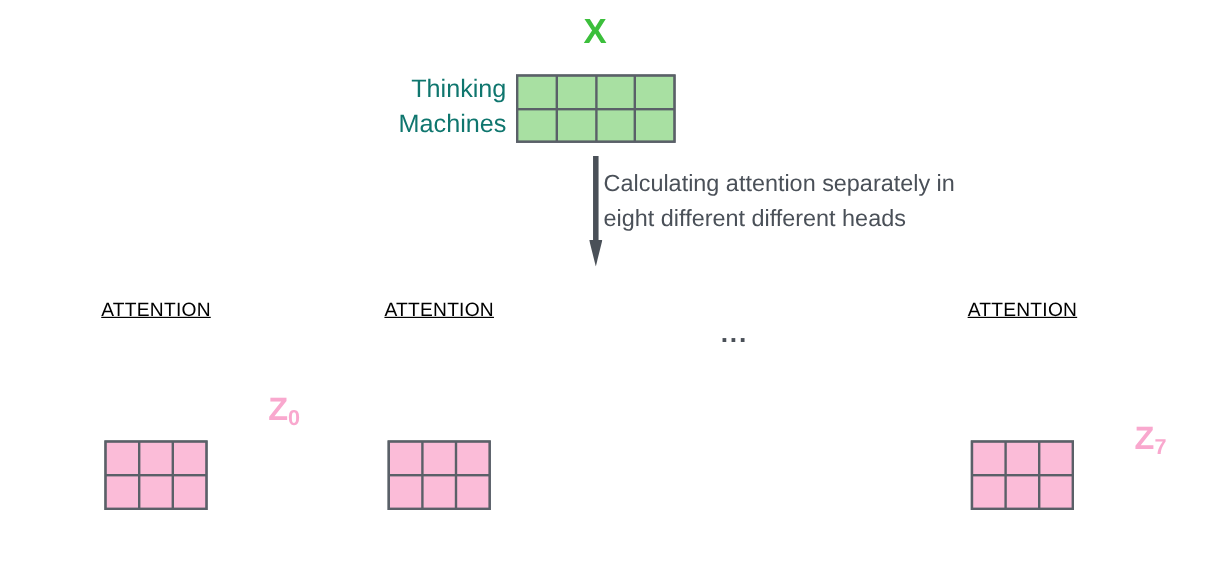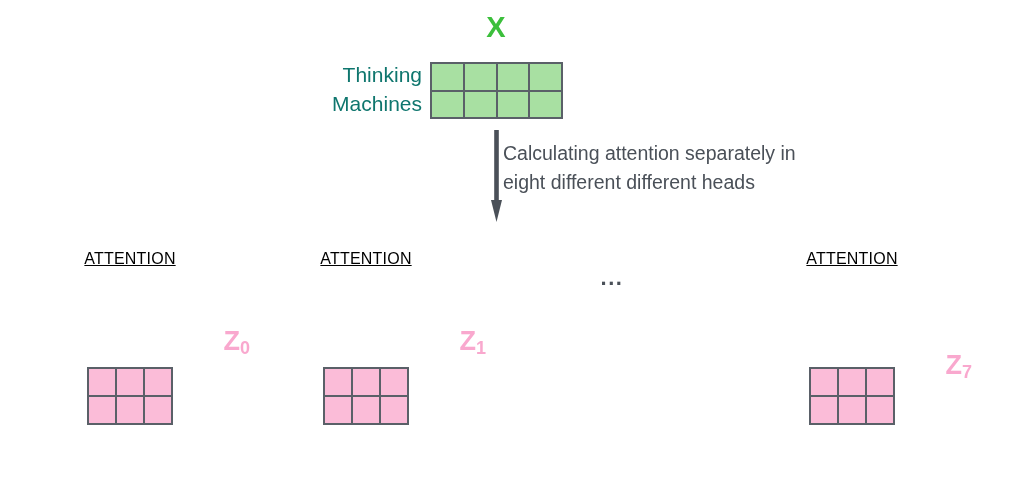--- a/index.html
+++ b/index.html
@@ -200,21 +200,20 @@
   <div class="abs head-title" id="head-title-1">
     <div>ATTENTION</div>
   </div>
   <div class="abs head-title" id="head-title-7">
     <div>ATTENTION</div>
   </div>
 
   <div class="abs" id="heads-ellipsis">...</div>
 
   <div class="abs z-label" id="z-label-0"><span>Z</span><span class="sub">0</span></div>
-  <div class="abs z-label" id="z-label-1"><span>Z</span><span class="sub">1</span></div>
   <div class="abs z-label" id="z-label-7"><span>Z</span><span class="sub">7</span></div>
 
   <div class="abs matrix pink matrix-z" id="matrix-z0">
     <div class="cell"></div>
     <div class="cell"></div>
     <div class="cell"></div>
     <div class="cell"></div>
     <div class="cell"></div>
     <div class="cell"></div>
   </div>

